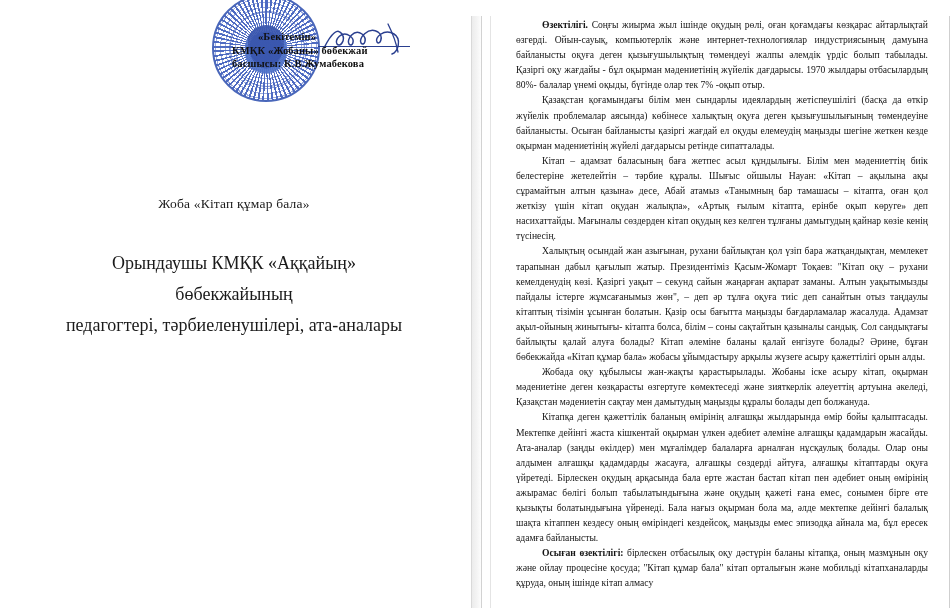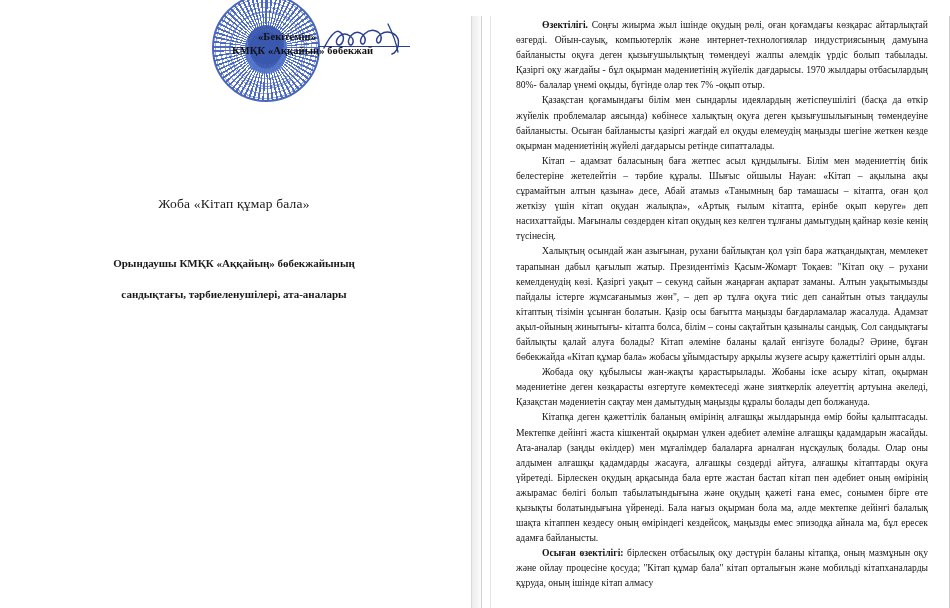--- a/index.html
+++ b/index.html
@@ -114,22 +114,22 @@
     width: 468px;
     text-align: center;
   }
   .doc-title {
     font-size: 13.5px;
     font-weight: normal;
     letter-spacing: .2px;
     margin: 0 0 36px 0;
   }
   .doc-authors {
-    font-size: 11px;
-    font-weight: bold;
+    font-size: 18px;
+    font-weight: normal;
     line-height: 31px;
     margin: 0;
     padding: 0 61px;
   }
 
   
   .gutter {
     flex: 0 0 22px;
     width: 22px;
     height: 608px;
@@ -207,28 +207,29 @@
         <path d="M2 26 C10 10, 16 6, 20 12 C24 18, 18 26, 15 22 C12 18, 20 8, 28 14
                  C34 18, 30 26, 27 22 C24 18, 32 6, 40 12 C46 17, 42 25, 39 21
                  C36 17, 46 4, 56 10 C62 14, 58 24, 55 20 C52 16, 62 6, 72 12
                  C80 17, 76 30, 70 32" fill="none" stroke="#2a3f8f" stroke-width="1.5" stroke-linecap="round"></path>
         <path d="M66 2 C70 10, 74 20, 76 30" fill="none" stroke="#2a3f8f" stroke-width="1.3" stroke-linecap="round"></path>
       </svg>
       <div class="sig-rule"></div>
 
       <div class="approval-lines">
         <div class="ln ln1">«Бекітемін»</div>
-        <div class="ln">КМҚК «Аққайың» бөбекжай</div>
+        <div class="ln">КМҚК «Жобаны» бөбекжай</div>
+        <div class="ln">басшысы: К.В.Жумабекова</div>
       </div>
     </div>
 
     <div class="doc-title-block">
       <h1 class="doc-title">Жоба «Кітап құмар бала»</h1>
       <p class="doc-authors">Орындаушы КМҚК «Аққайың» бөбекжайының</p>
-      <p class="doc-authors">сандықтағы, тәрбиеленушілері, ата-аналары</p>
+      <p class="doc-authors">педагогтері, тәрбиеленушілері, ата-аналары</p>
     </div>
 
   </div>
 
   <div class="gutter">
     <div class="edge-a"></div>
     <div class="shade"></div>
     <div class="edge-b"></div>
   </div>
 

